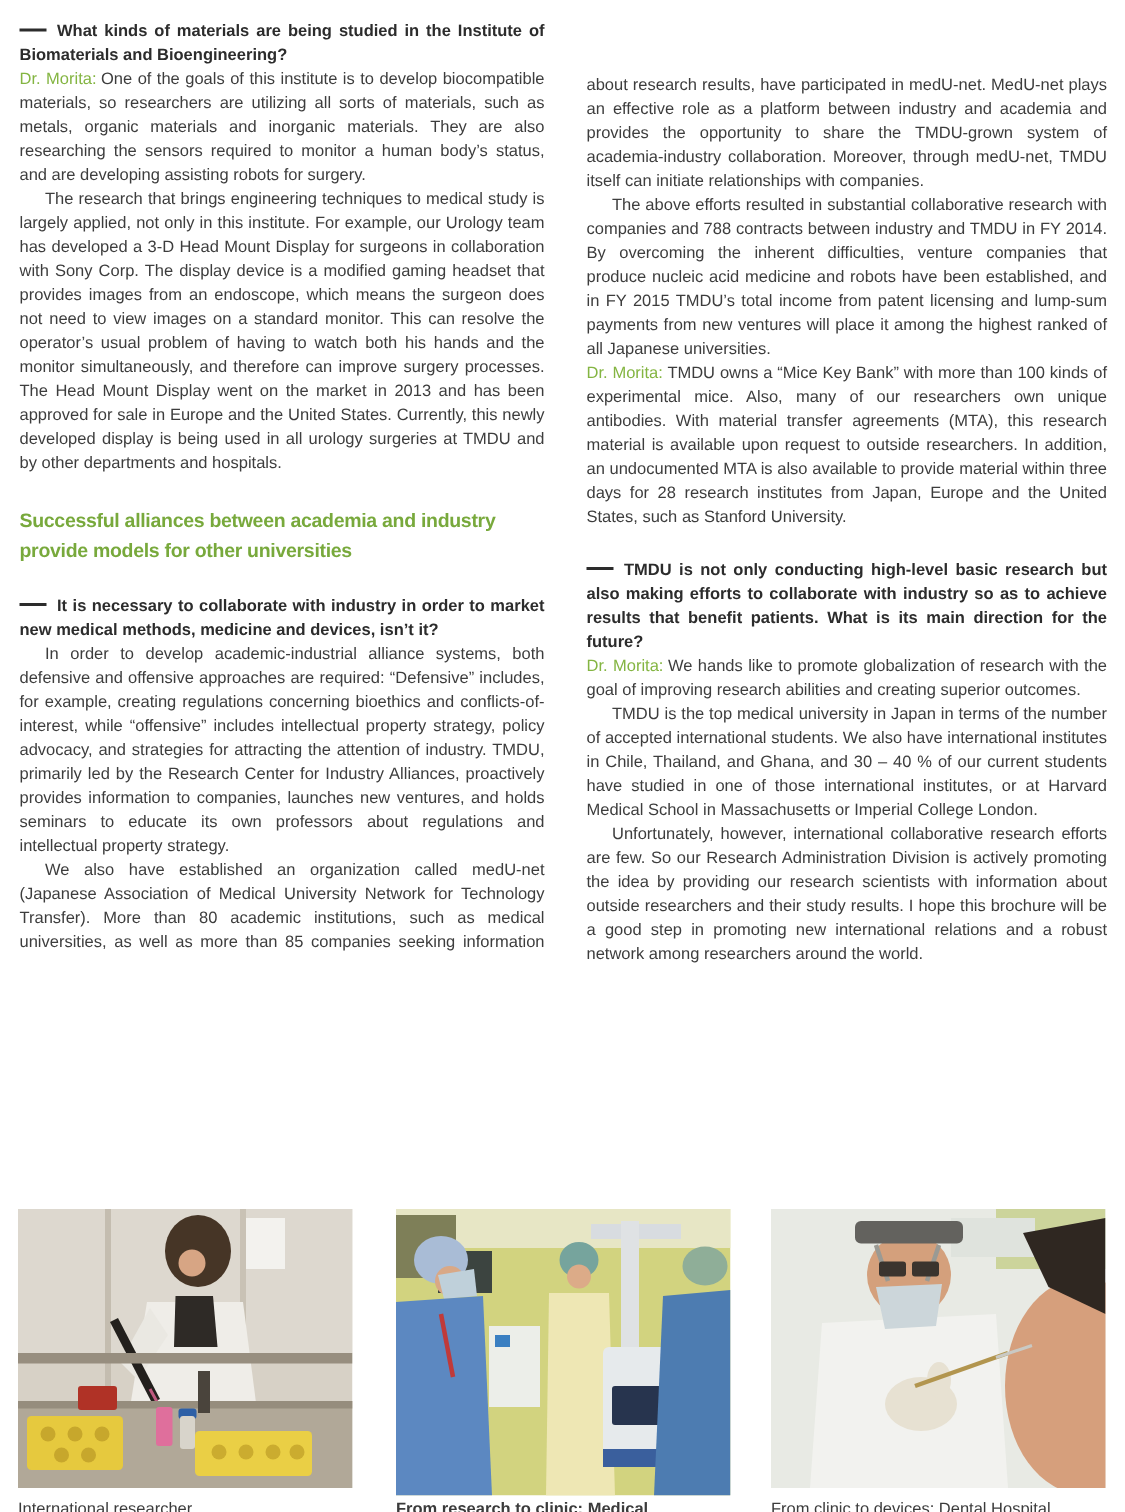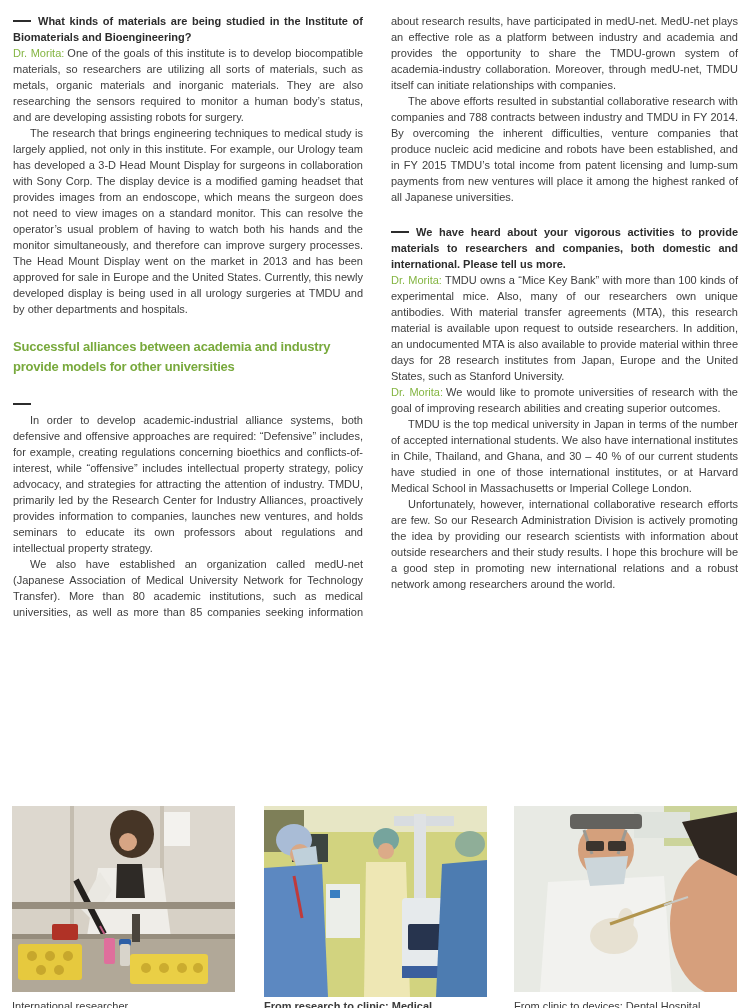--- a/index.html
+++ b/index.html
@@ -8,21 +8,21 @@
     position: relative;
     font-family: "Liberation Sans", sans-serif;
     color: #3d3d3d;
     overflow: hidden;
   }
 
   
   .columns { position: absolute; top: 13px; left: 13px; width: 725px; display: flex; }
   .col { font-size: 11px; line-height: 16px; text-align: justify; }
   .col.left  { width: 350px; margin-right: 28px; }
-  .col.right { width: 347px; }
+  .col.right { width: 347px; margin-top: 36px; }
 
   p { margin: 0; }
   p.indent { text-indent: 17px; }
   p.cont-last { text-align-last: justify; }
 
   p.q { font-weight: bold; color: #2c2c2c; margin-top: 19px; }
   p.q.first { margin-top: 0; }
   .dash {
     display: inline-block; width: 18px; height: 1.6px;
     background: #2c2c2c; vertical-align: 3.5px; margin-right: 7px;
@@ -48,31 +48,31 @@
 </style>
 </head>
 <body>
 
 <div class="columns">
   <div class="col left">
     <p class="q first"><span class="dash"></span><span>What kinds of materials are being studied in the Institute of Biomaterials and Bioengineering?</span></p>
     <p class="a"><span class="speaker">Dr. Morita:</span><span>One of the goals of this institute is to develop biocompatible materials, so researchers are utilizing all sorts of materials, such as metals, organic materials and inorganic materials. They are also researching the sensors required to monitor a human body’s status, and are developing assisting robots for surgery.</span></p>
     <p class="indent">The research that brings engineering techniques to medical study is largely applied, not only in this institute. For example, our Urology team has developed a 3-D Head Mount Display for surgeons in collaboration with Sony Corp. The display device is a modified gaming headset that provides images from an endoscope, which means the surgeon does not need to view images on a standard monitor. This can resolve the operator’s usual problem of having to watch both his hands and the monitor simultaneously, and therefore can improve surgery processes. The Head Mount Display went on the market in 2013 and has been approved for sale in Europe and the United States. Currently, this newly developed display is being used in all urology surgeries at TMDU and by other departments and hospitals.</p>
     <h2 class="green">Successful alliances between academia and industry provide models for other universities</h2>
-    <p class="q"><span class="dash"></span></p>
+    <p class="q"><span class="dash"></span><span>It is necessary to collaborate with industry in order to market new medical methods, medicine and devices, isn’t it?</span></p>
     <p class="indent">In order to develop academic-industrial alliance systems, both defensive and offensive approaches are required: “Defensive” includes, for example, creating regulations concerning bioethics and conflicts-of-interest, while “offensive” includes intellectual property strategy, policy advocacy, and strategies for attracting the attention of industry. TMDU, primarily led by the Research Center for Industry Alliances, proactively provides information to companies, launches new ventures, and holds seminars to educate its own professors about regulations and intellectual property strategy.</p>
     <p class="indent cont-last">We also have established an organization called medU-net (Japanese Association of Medical University Network for Technology Transfer). More than 80 academic institutions, such as medical universities, as well as more than 85 companies seeking information</p>
   </div>
 
   <div class="col right">
     <p>about research results, have participated in medU-net. MedU-net plays an effective role as a platform between industry and academia and provides the opportunity to share the TMDU-grown system of academia-industry collaboration. Moreover, through medU-net, TMDU itself can initiate relationships with companies.</p>
     <p class="indent">The above efforts resulted in substantial collaborative research with companies and 788 contracts between industry and TMDU in FY 2014. By overcoming the inherent difficulties, venture companies that produce nucleic acid medicine and robots have been established, and in FY 2015 TMDU’s total income from patent licensing and lump-sum payments from new ventures will place it among the highest ranked of all Japanese universities.</p>
-    <p class="q"><span class="dash"></span><span>We have heard about your vigorous activities to provide materials to researchers and companies, both domestic and international. Please tell us more.</span></p>
     <p class="a"><span class="speaker">Dr. Morita:</span><span>TMDU owns a “Mice Key Bank” with more than 100 kinds of experimental mice. Also, many of our researchers own unique antibodies. With material transfer agreements (MTA), this research material is available upon request to outside researchers. In addition, an undocumented MTA is also available to provide material within three days for 28 research institutes from Japan, Europe and the United States, such as Stanford University.</span></p>
-    <p class="a"><span class="speaker">Dr. Morita:</span><span>We would like to promote universities of research with the goal of improving research abilities and creating superior outcomes.</span></p>
+    <p class="q"><span class="dash"></span><span>TMDU is not only conducting high-level basic research but also making efforts to collaborate with industry so as to achieve results that benefit patients. What is its main direction for the future?</span></p>
+    <p class="a"><span class="speaker">Dr. Morita:</span><span>We hands like to promote globalization of research with the goal of improving research abilities and creating superior outcomes.</span></p>
     <p class="indent">TMDU is the top medical university in Japan in terms of the number of accepted international students. We also have international institutes in Chile, Thailand, and Ghana, and 30 – 40 % of our current students have studied in one of those international institutes, or at Harvard Medical School in Massachusetts or Imperial College London.</p>
     <p class="indent">Unfortunately, however, international collaborative research efforts are few. So our Research Administration Division is actively promoting the idea by providing our research scientists with information about outside researchers and their study results. I hope this brochure will be a good step in promoting new international relations and a robust network among researchers around the world.</p>
   </div>
 </div>
 
 <figure class="photo-card p1">
   <svg width="223" height="186" viewBox="0 0 223 186">
     <rect width="223" height="186" fill="#d7d1c6"></rect>
     <rect x="0" y="0" width="223" height="96" fill="#ddd8cf"></rect>
     <rect x="58" y="0" width="4" height="128" fill="#c4bdb0"></rect>

